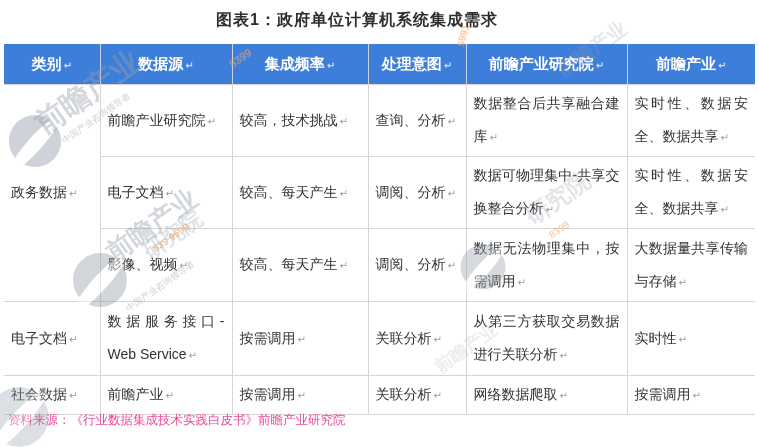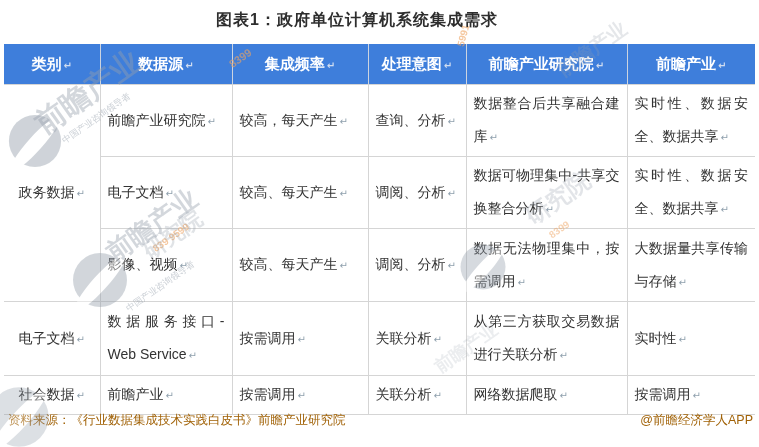--- a/index.html
+++ b/index.html
@@ -26,27 +26,27 @@
     border:1px solid #d5d5d5;font-size:14px;color:#333333;
     padding:2px 7px;line-height:33px;vertical-align:middle;text-align:justify;
   }
   td:first-child{border-left:none;}
   td:last-child{border-right:none;}
   tbody tr:nth-child(1){height:68px;}
   tbody tr:nth-child(2){height:71px;}
   tbody tr:nth-child(3){height:73px;}
   tbody tr:nth-child(4){height:74px;}
   tbody tr:nth-child(5){height:32px;}
-  td.cat{text-align:center;}
+  td.cat{text-align:left;}
   .mark{font-size:10px;color:#8fa0ad;margin-left:2px;}
   th .mark{color:#cfdcf0;}
   .footer{
     position:absolute;left:8px;top:412px;width:745px;
     display:flex;justify-content:space-between;
-    font-size:12.5px;color:#a16207;
+    font-size:12.5px;color:#ec4899;
   }
   
   .wm{position:absolute;pointer-events:none;z-index:9;white-space:nowrap;}
   .wm-text{font-weight:bold;color:rgba(150,160,172,.42);transform:rotate(-35deg);}
   .wm-sub{font-weight:normal;color:rgba(150,160,172,.5);transform:rotate(-35deg);}
   .wm-digits{font-weight:bold;color:rgba(238,164,96,.6);transform:rotate(-35deg);}
   .wm-digits.vert{transform:rotate(-75deg);}
   .wm-logo svg{display:block;}
 </style>
 </head>
@@ -70,21 +70,21 @@
       <th><span>集成频率</span><span class="mark">↵</span></th>
       <th><span>处理意图</span><span class="mark">↵</span></th>
       <th><span>前瞻产业研究院</span><span class="mark">↵</span></th>
       <th><span>前瞻产业</span><span class="mark">↵</span></th>
     </tr>
   </thead>
   <tbody>
     <tr>
       <td class="cat" rowspan="3"><span>政务数据</span><span class="mark">↵</span></td>
       <td><span>前瞻产业研究院</span><span class="mark">↵</span></td>
-      <td><span>较高，每天产生</span><span class="mark">↵</span></td>
+      <td><span>较高，技术挑战</span><span class="mark">↵</span></td>
       <td><span>查询、分析</span><span class="mark">↵</span></td>
       <td><span>数据整合后共享融合建库</span><span class="mark">↵</span></td>
       <td><span>实时性、数据安全、数据共享</span><span class="mark">↵</span></td>
     </tr>
     <tr>
       <td><span>电子文档</span><span class="mark">↵</span></td>
       <td><span>较高、每天产生</span><span class="mark">↵</span></td>
       <td><span>调阅、分析</span><span class="mark">↵</span></td>
       <td><span>数据可物理集中-共享交换整合分析</span><span class="mark">↵</span></td>
       <td><span>实时性、数据安全、数据共享</span><span class="mark">↵</span></td>
@@ -110,21 +110,20 @@
       <td><span>按需调用</span><span class="mark">↵</span></td>
       <td><span>关联分析</span><span class="mark">↵</span></td>
       <td><span>网络数据爬取</span><span class="mark">↵</span></td>
       <td><span>按需调用</span><span class="mark">↵</span></td>
     </tr>
   </tbody>
 </table>
 
 <div class="footer">
   <span>资料来源：《行业数据集成技术实践白皮书》前瞻产业研究院</span>
-  <span>@前瞻经济学人APP</span>
 </div>
 
 <div class="wm wm-logo" style="left:6px;top:112px;opacity:.45">
   <svg width="58" height="58" viewBox="0 0 60 60">
     <circle cx="30" cy="30" r="27" fill="#96a0ac"></circle>
     <ellipse cx="28" cy="32" rx="37" ry="7.5" fill="#ffffff" transform="rotate(-48 30 30)"></ellipse>
   </svg>
 </div>
 <div class="wm wm-text" style="left:28px;top:72px;font-size:30px">前瞻产业</div>
 <div class="wm wm-sub" style="left:56px;top:112px;font-size:9px">中国产业咨询领导者</div>

